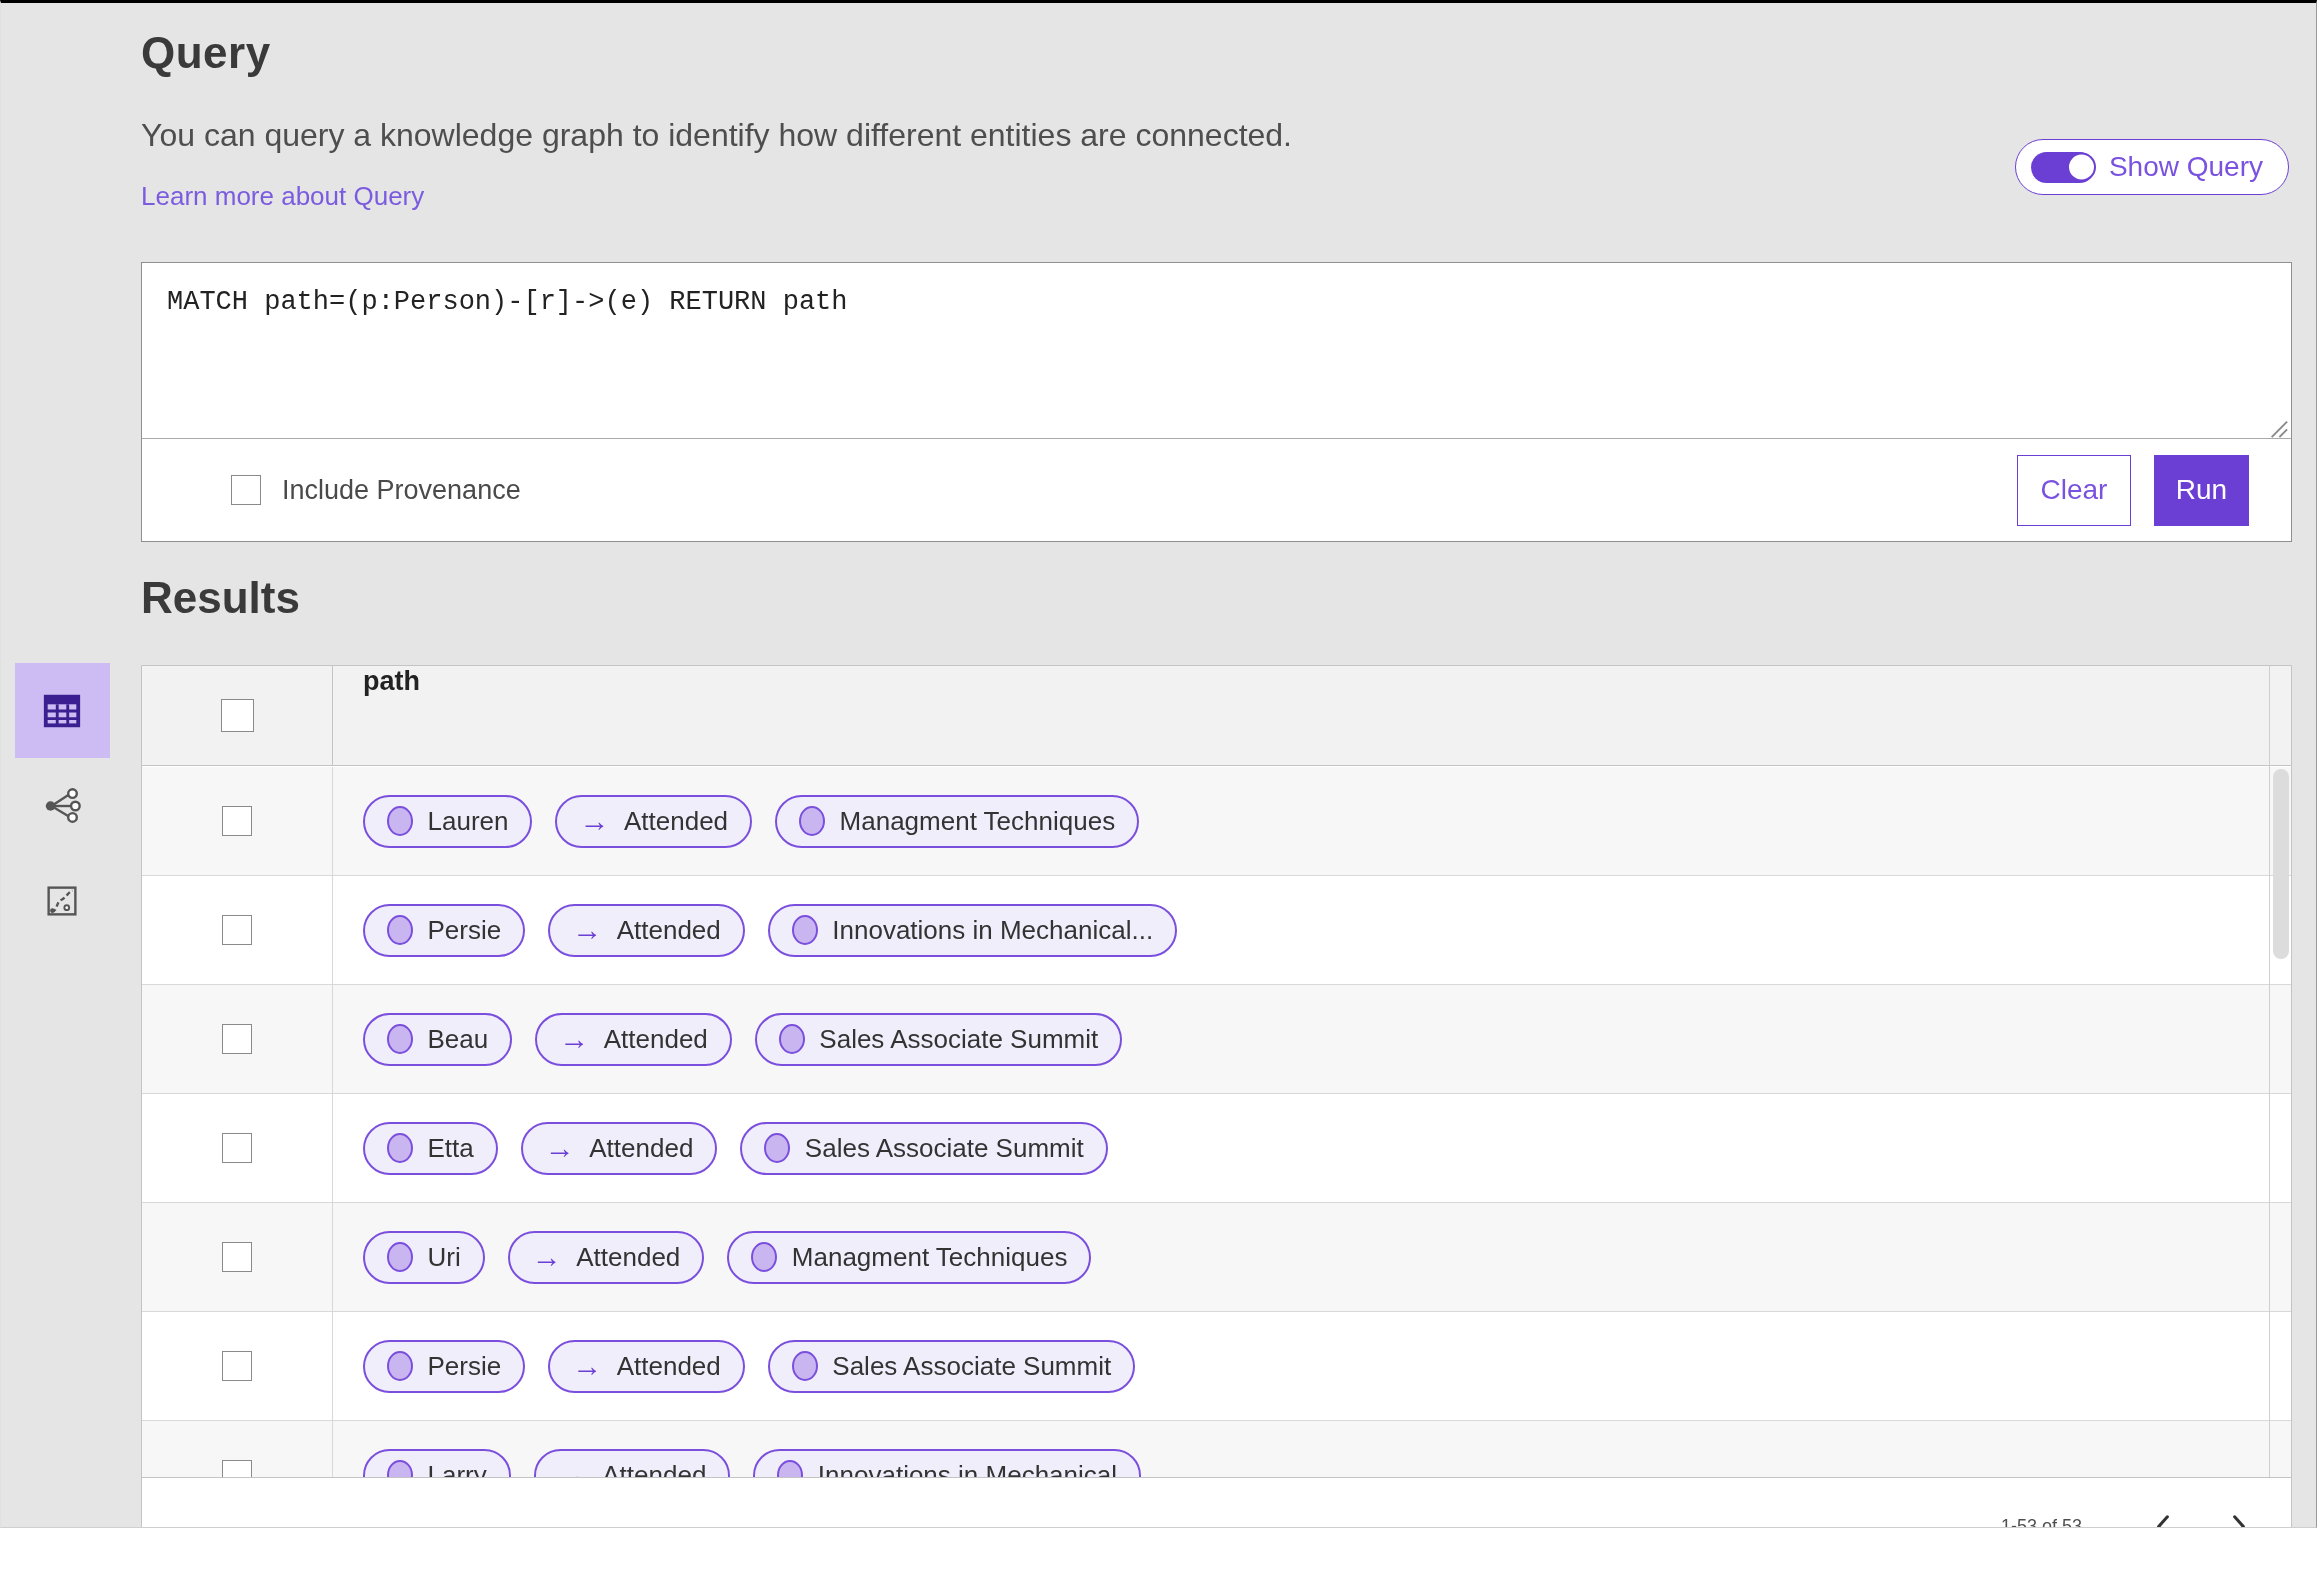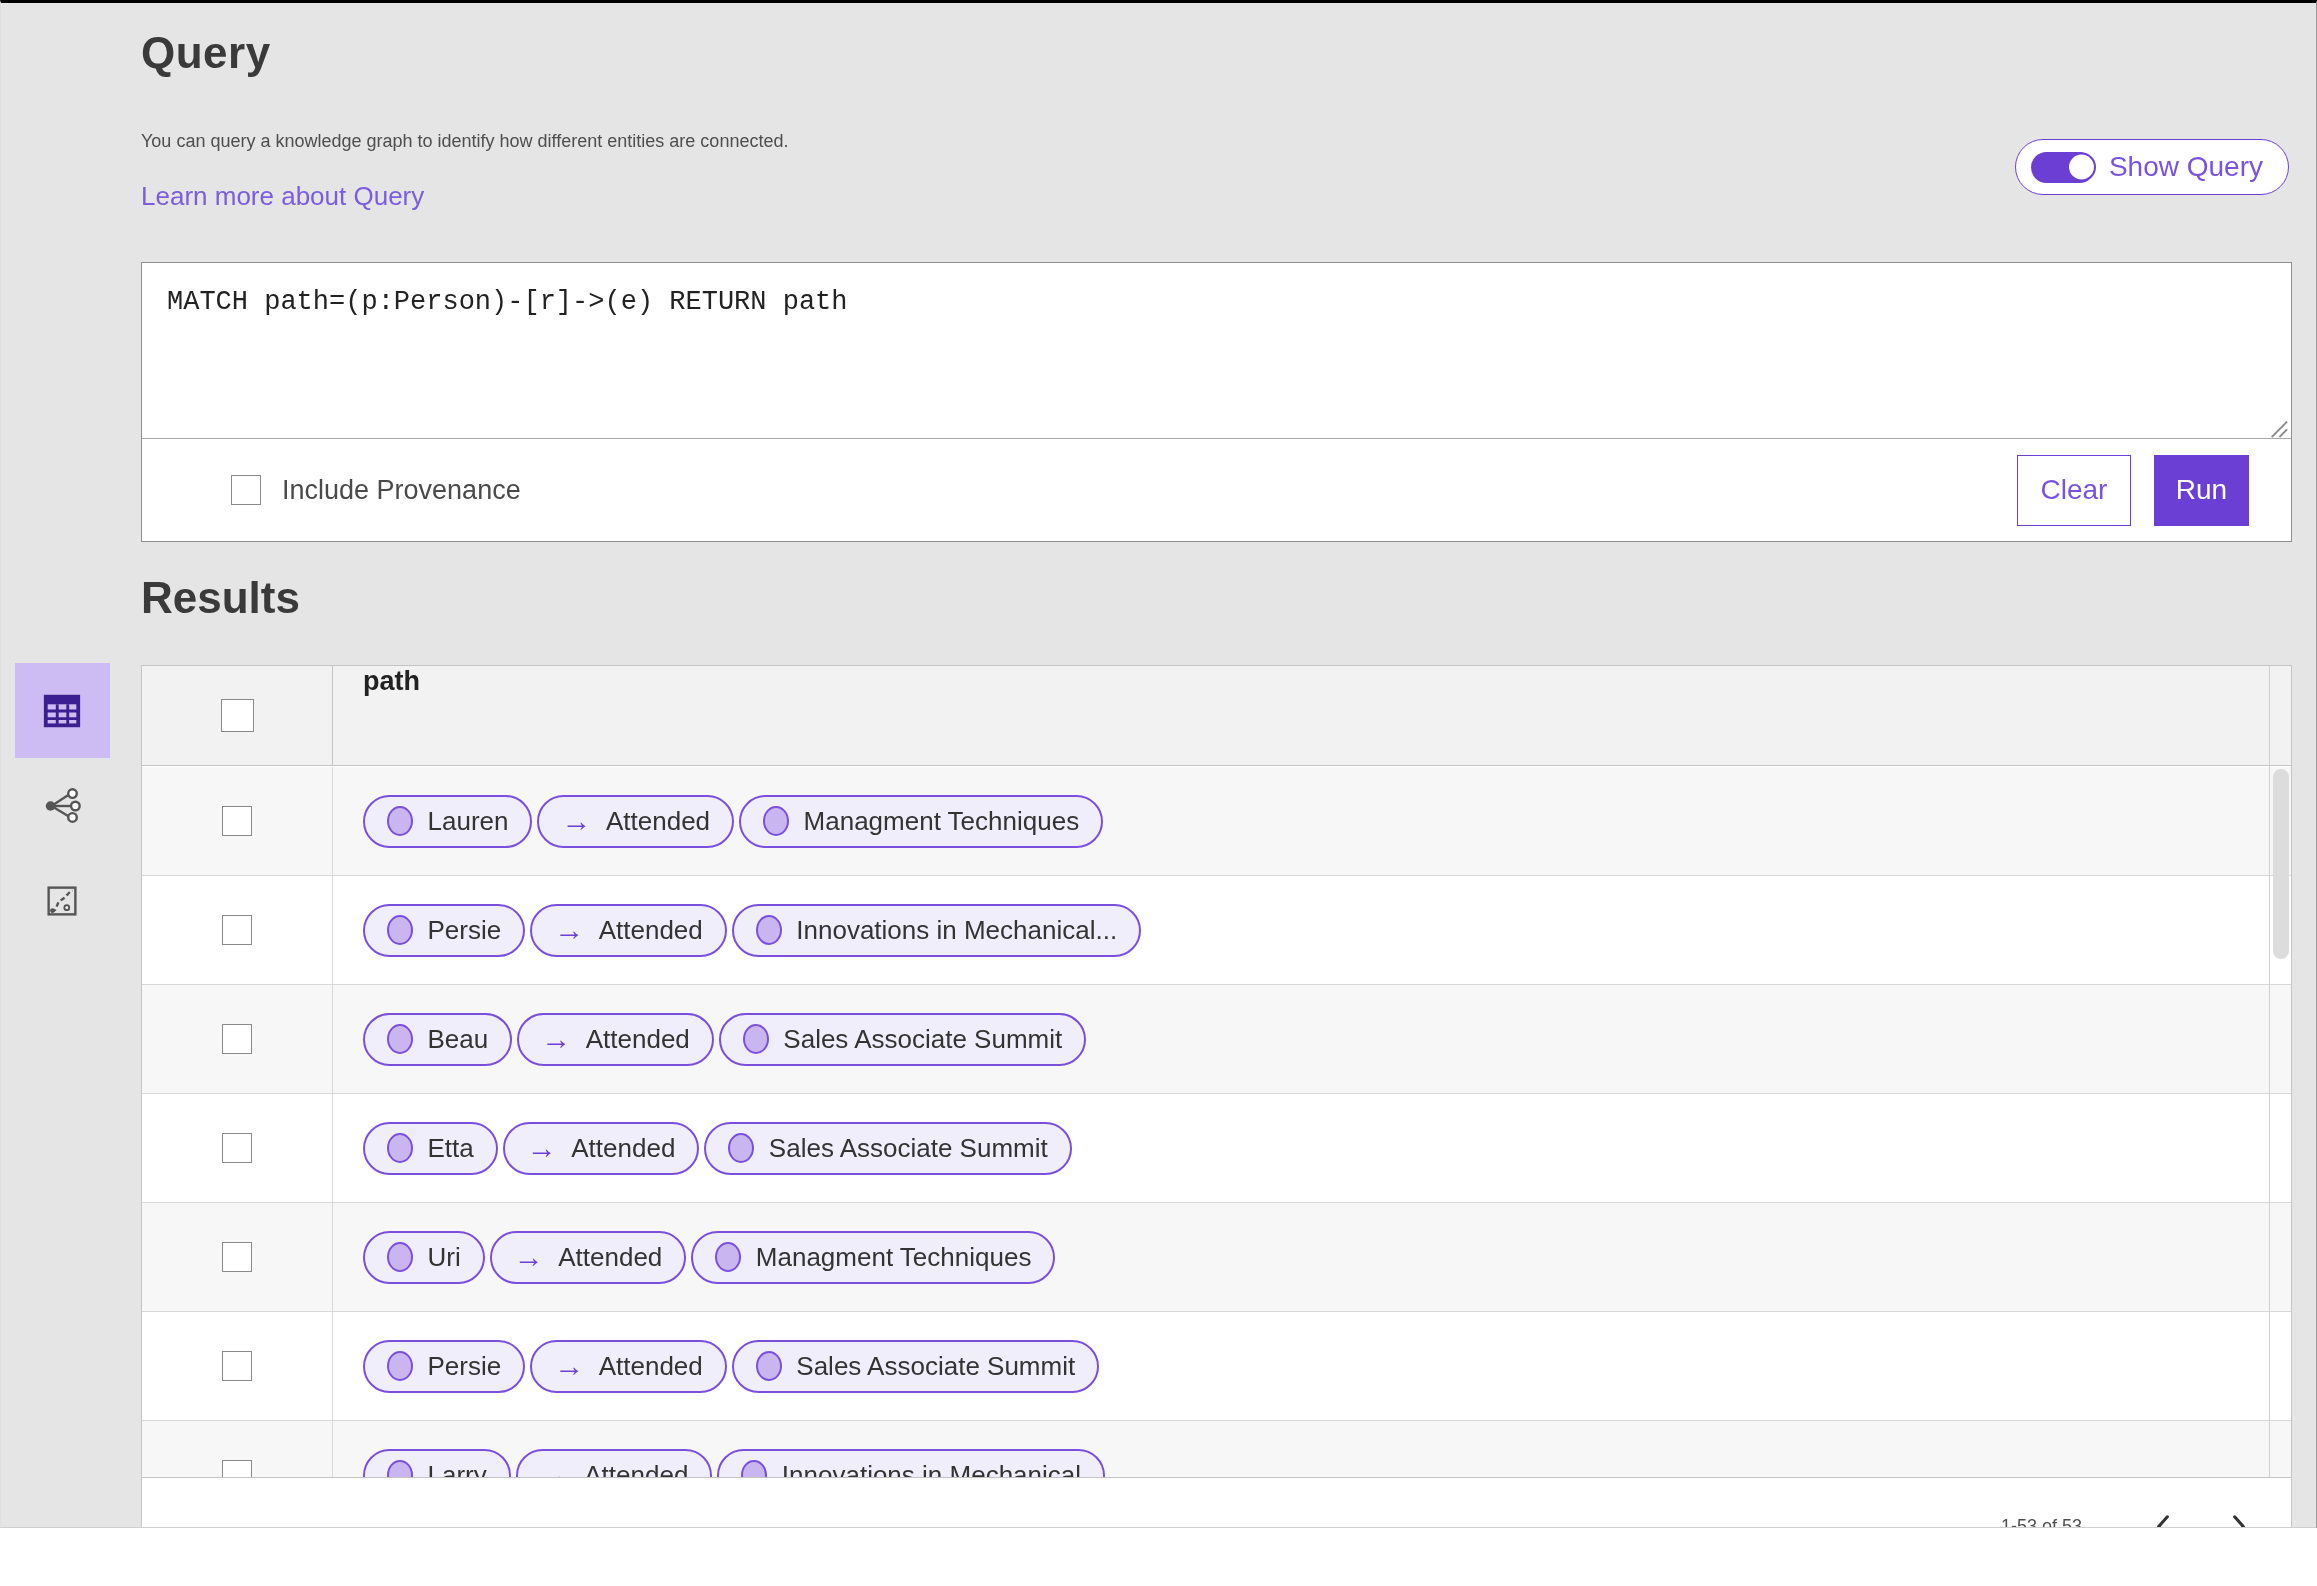--- a/index.html
+++ b/index.html
@@ -20,21 +20,21 @@
     --text-med:#4e4e4e;
   }
   *{box-sizing:border-box;margin:0;padding:0;}
   html,body{background:#fff;}
   body{font-family:"Liberation Sans",sans-serif;color:var(--text-dark);}
   .screen{position:relative;width:2317px;height:1528px;background:#e5e5e5;overflow:hidden;
           border-top:3.9px solid #000;border-right:1.9px solid #9a9a9a;border-bottom:1.9px solid #cfcfcf;border-left:1px solid #e0e0e0;}
 
   
   .q-title{position:absolute;left:140px;top:25px;font-size:44px;font-weight:bold;color:#3a3a3a;letter-spacing:0.5px;}
-  .q-desc{position:absolute;left:140px;top:128px;font-size:18px;color:var(--text-med);}
+  .q-desc{position:absolute;left:140px;top:114px;font-size:32px;color:var(--text-med);}
   .q-link{position:absolute;left:140px;top:178px;font-size:26px;color:var(--link);cursor:pointer;}
   .show-query{position:absolute;right:27px;top:136px;height:56px;display:flex;align-items:center;gap:13.5px;
               padding:0 25px 0 15.4px;border:1.9px solid var(--accent);border-radius:29px;background:#fff;cursor:pointer;}
   .switch{position:relative;width:64px;height:31px;background:var(--accent);border-radius:16.4px;flex:0 0 auto;}
   .knob{position:absolute;right:-1px;top:50%;transform:translateY(-50%);width:29px;height:29px;background:#fff;
         border:2.9px solid var(--accent);border-radius:50%;}
   .show-query .lbl{font-size:28px;color:var(--accent-text);}
 
   .query-box{position:absolute;left:140px;top:259px;width:2151px;height:280px;border:1px solid var(--box-border);background:#fff;}
   .query-input{display:block;width:100%;height:175px;border:none;outline:none;resize:none;background:transparent;
@@ -61,21 +61,21 @@
   .thead{position:absolute;left:0;top:0;right:0;height:100px;background:var(--header-bg);
          border-bottom:1px solid var(--border-gray);display:flex;align-items:flex-start;}
   .cb-cell{width:191px;flex:0 0 auto;height:100%;display:flex;align-items:center;justify-content:center;
            border-right:1px solid var(--border-gray);}
   .col-label{padding-left:30px;font-size:27px;font-weight:bold;color:#222;}
   .tbody{position:absolute;left:0;top:101px;right:0;height:711px;overflow:hidden;}
   .trow{height:109px;display:flex;align-items:stretch;border-bottom:1px solid var(--row-border);}
   .trow:nth-child(odd){background:var(--row-alt);}
   .trow:nth-child(even){background:#fff;}
   .trow .cb-cell{border-right:1px solid var(--row-border);}
-  .path-cell{flex:1;display:flex;align-items:center;gap:5px;padding-left:30px;text-align:center;}
+  .path-cell{flex:1;display:flex;align-items:center;gap:23px;padding-left:30px;text-align:center;}
   .pill{display:inline-flex;align-items:center;gap:14.5px;height:53px;padding:0 22px;
         border:2.9px solid var(--pill-border);border-radius:28px;background:var(--pill-bg);cursor:pointer;white-space:nowrap;}
   .pill .txt{font-size:26px;color:#333;}
   .node-dot{width:26px;height:30px;border-radius:50%;background:var(--node-fill);border:2.9px solid var(--pill-border);flex:0 0 auto;}
   .rel-arrow{font-size:30px;color:var(--accent);line-height:1;}
   .vline{position:absolute;top:0;left:2127px;width:1px;height:812px;background:#cfcfcf;}
   .scroll-thumb{position:absolute;left:2131px;top:103px;width:16.4px;height:190px;border-radius:8.7px;background:#dcdcdc;cursor:pointer;}
   .tfoot{position:absolute;left:0;right:0;bottom:0;height:98px;background:#fff;border-top:1px solid var(--border-gray);
          border-radius:0 0 9.7px 9.7px;display:flex;align-items:center;justify-content:flex-end;gap:27px;padding-right:29px;}
   .range{font-size:18px;color:#4f4f4f;margin-right:30px;}

